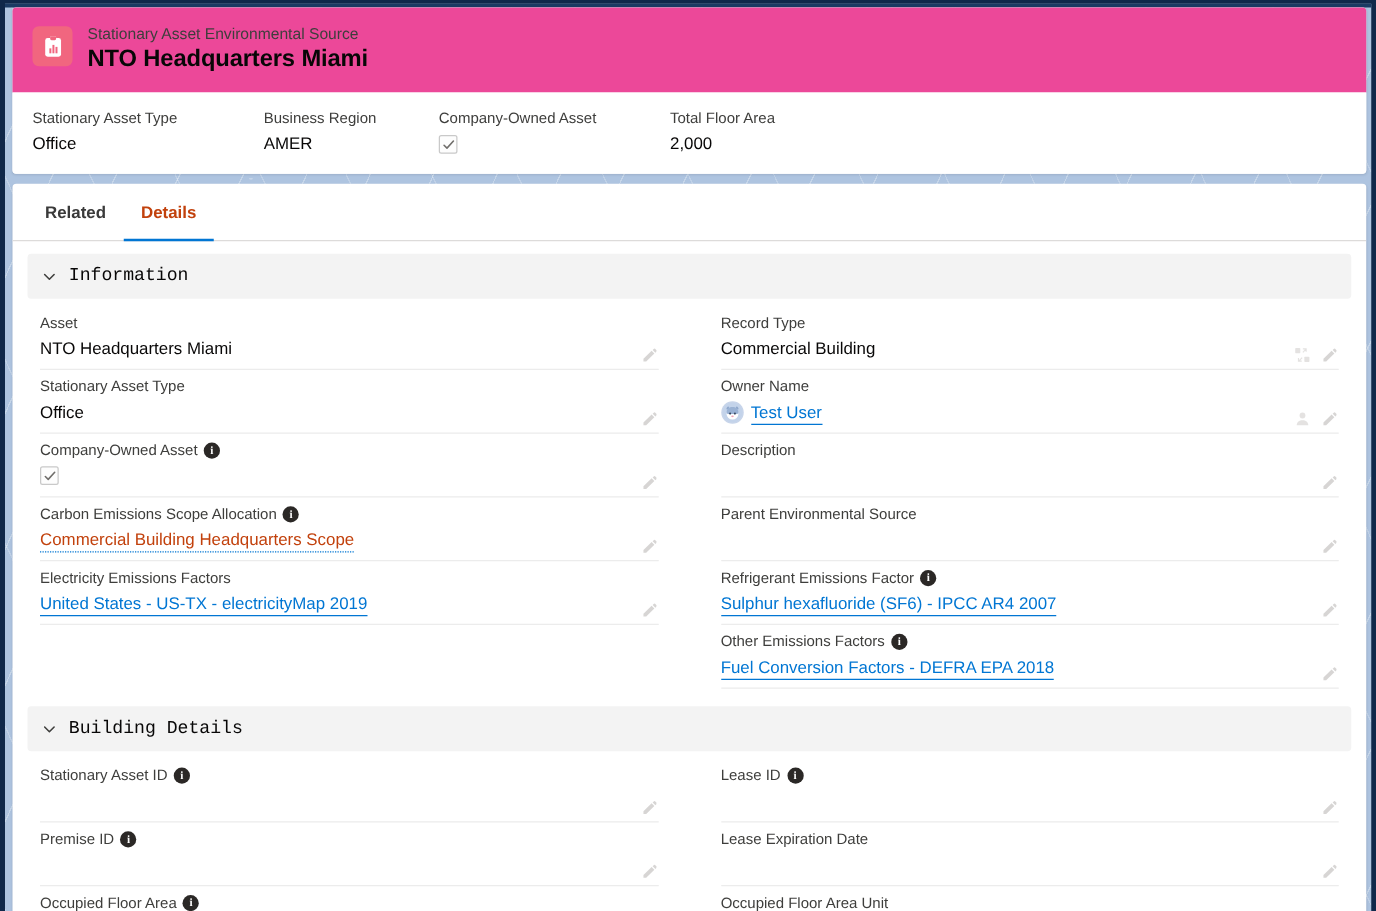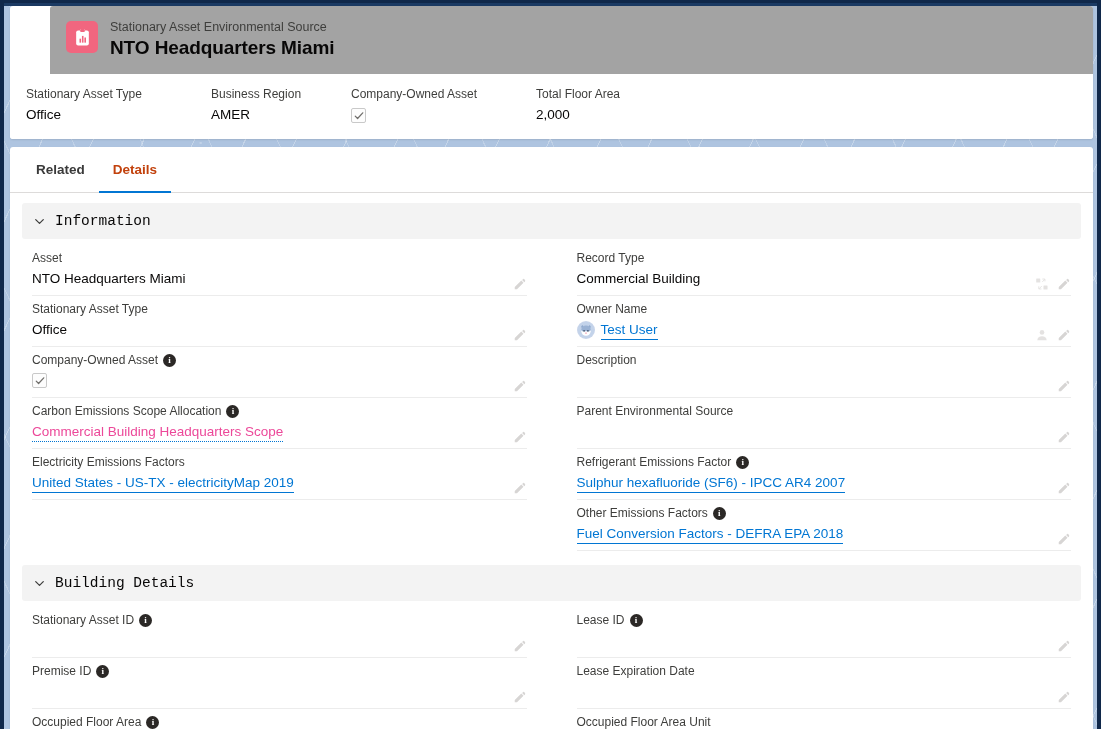--- a/index.html
+++ b/index.html
@@ -38,23 +38,22 @@
     width: 1083px;
     background: #ffffff;
     border-radius: 3px;
     box-shadow: 0 1px 2px rgba(0,0,0,.10);
   }
   .header-top {
     display: flex;
     align-items: flex-start;
     gap: 12px;
     padding: 13px 16px 14px 16px;
-    background: #a3a3a3;
+    background: #ec4899;
     border-radius: 3px 3px 0 0;
-    margin-left: 40px;
   }
   .entity-icon {
     width: 32px; height: 32px; flex: 0 0 32px;
     background: #f1667f;
     border-radius: 5px;
     display: flex; align-items: center; justify-content: center;
     margin-top: 2px;
   }
   .entity-icon svg { display: block; }
   .header-titles { display: flex; flex-direction: column; gap: 1px; }
@@ -160,21 +159,21 @@
     display: flex; align-items: center; gap: 5px;
     font-size: 12px; color: #3e3e3c; line-height: 17px;
     padding-bottom: 1px;
   }
   .f-value {
     font-size: 13.5px; color: #080707; line-height: 21px;
     min-height: 21px;
     display: flex; align-items: center; gap: 6px;
   }
   .f-value a, .link {
-    color: #ec4899;
+    color: #c2410c;
     text-decoration: none;
     border-bottom: 1px dotted #0176d3;
     font-size: 13.5px;
     line-height: 19px;
     cursor: pointer;
     text-align: right;
   }
   .link-solid {
     color: #0176d3;
     text-decoration: none;

